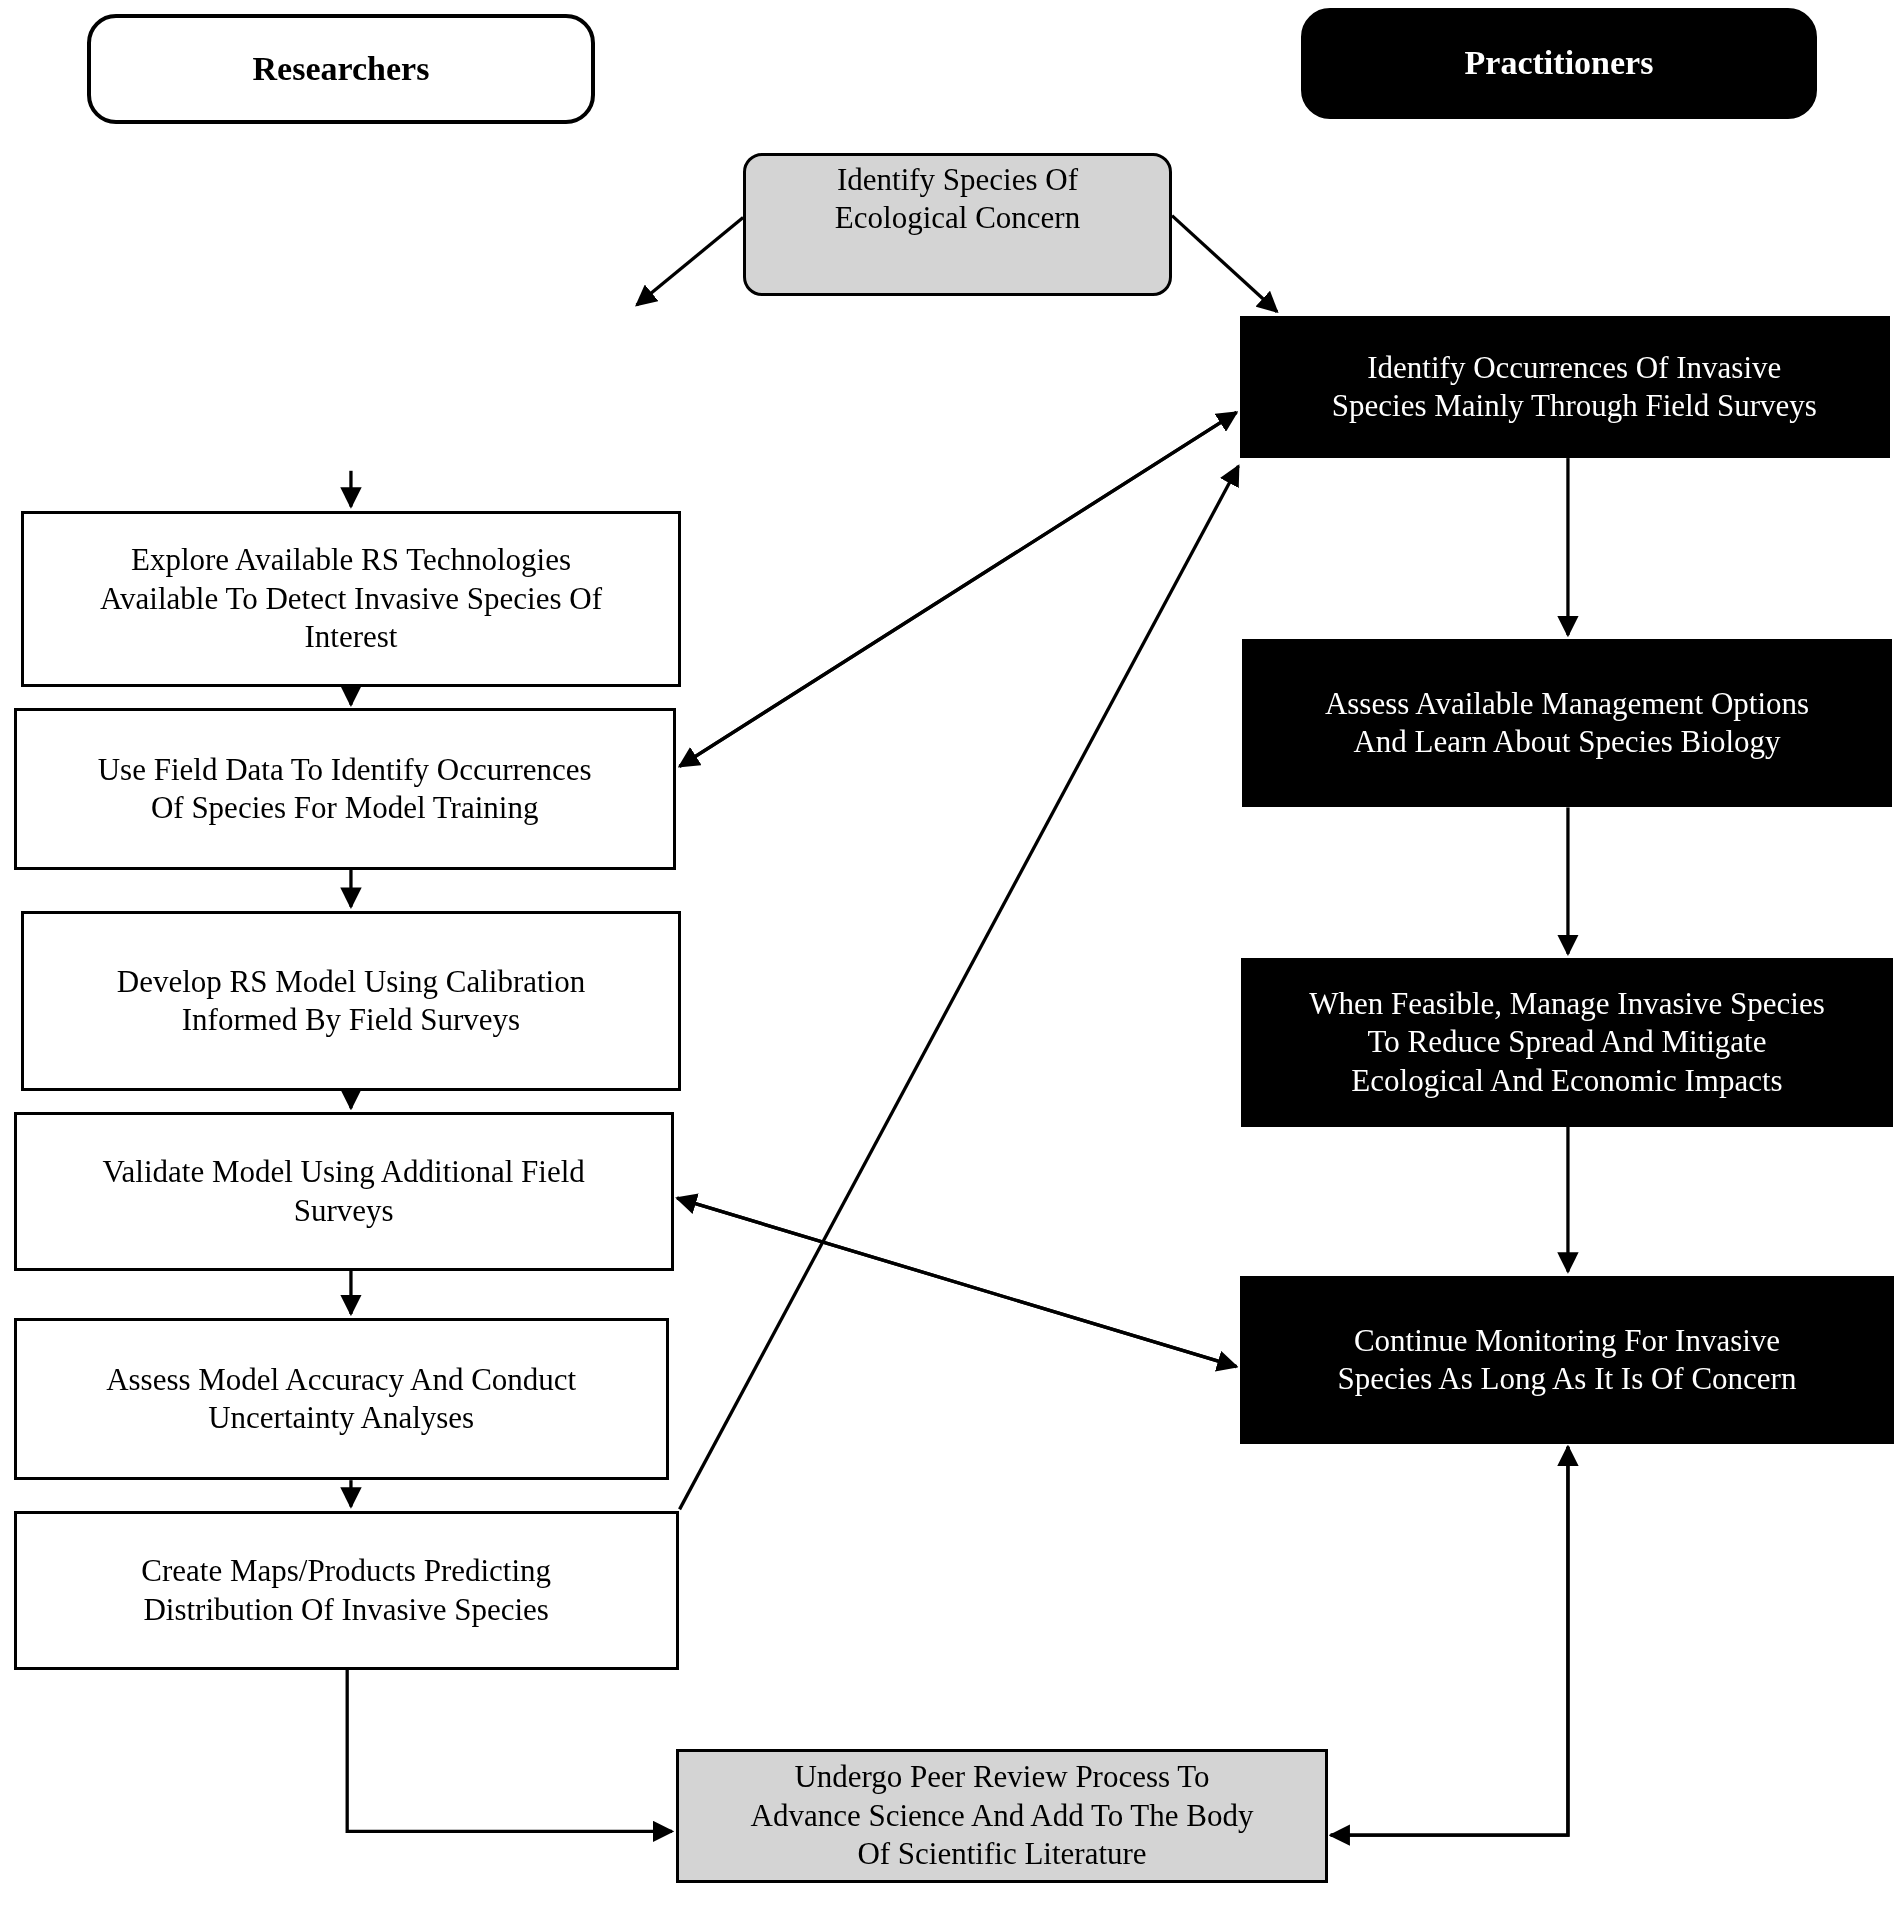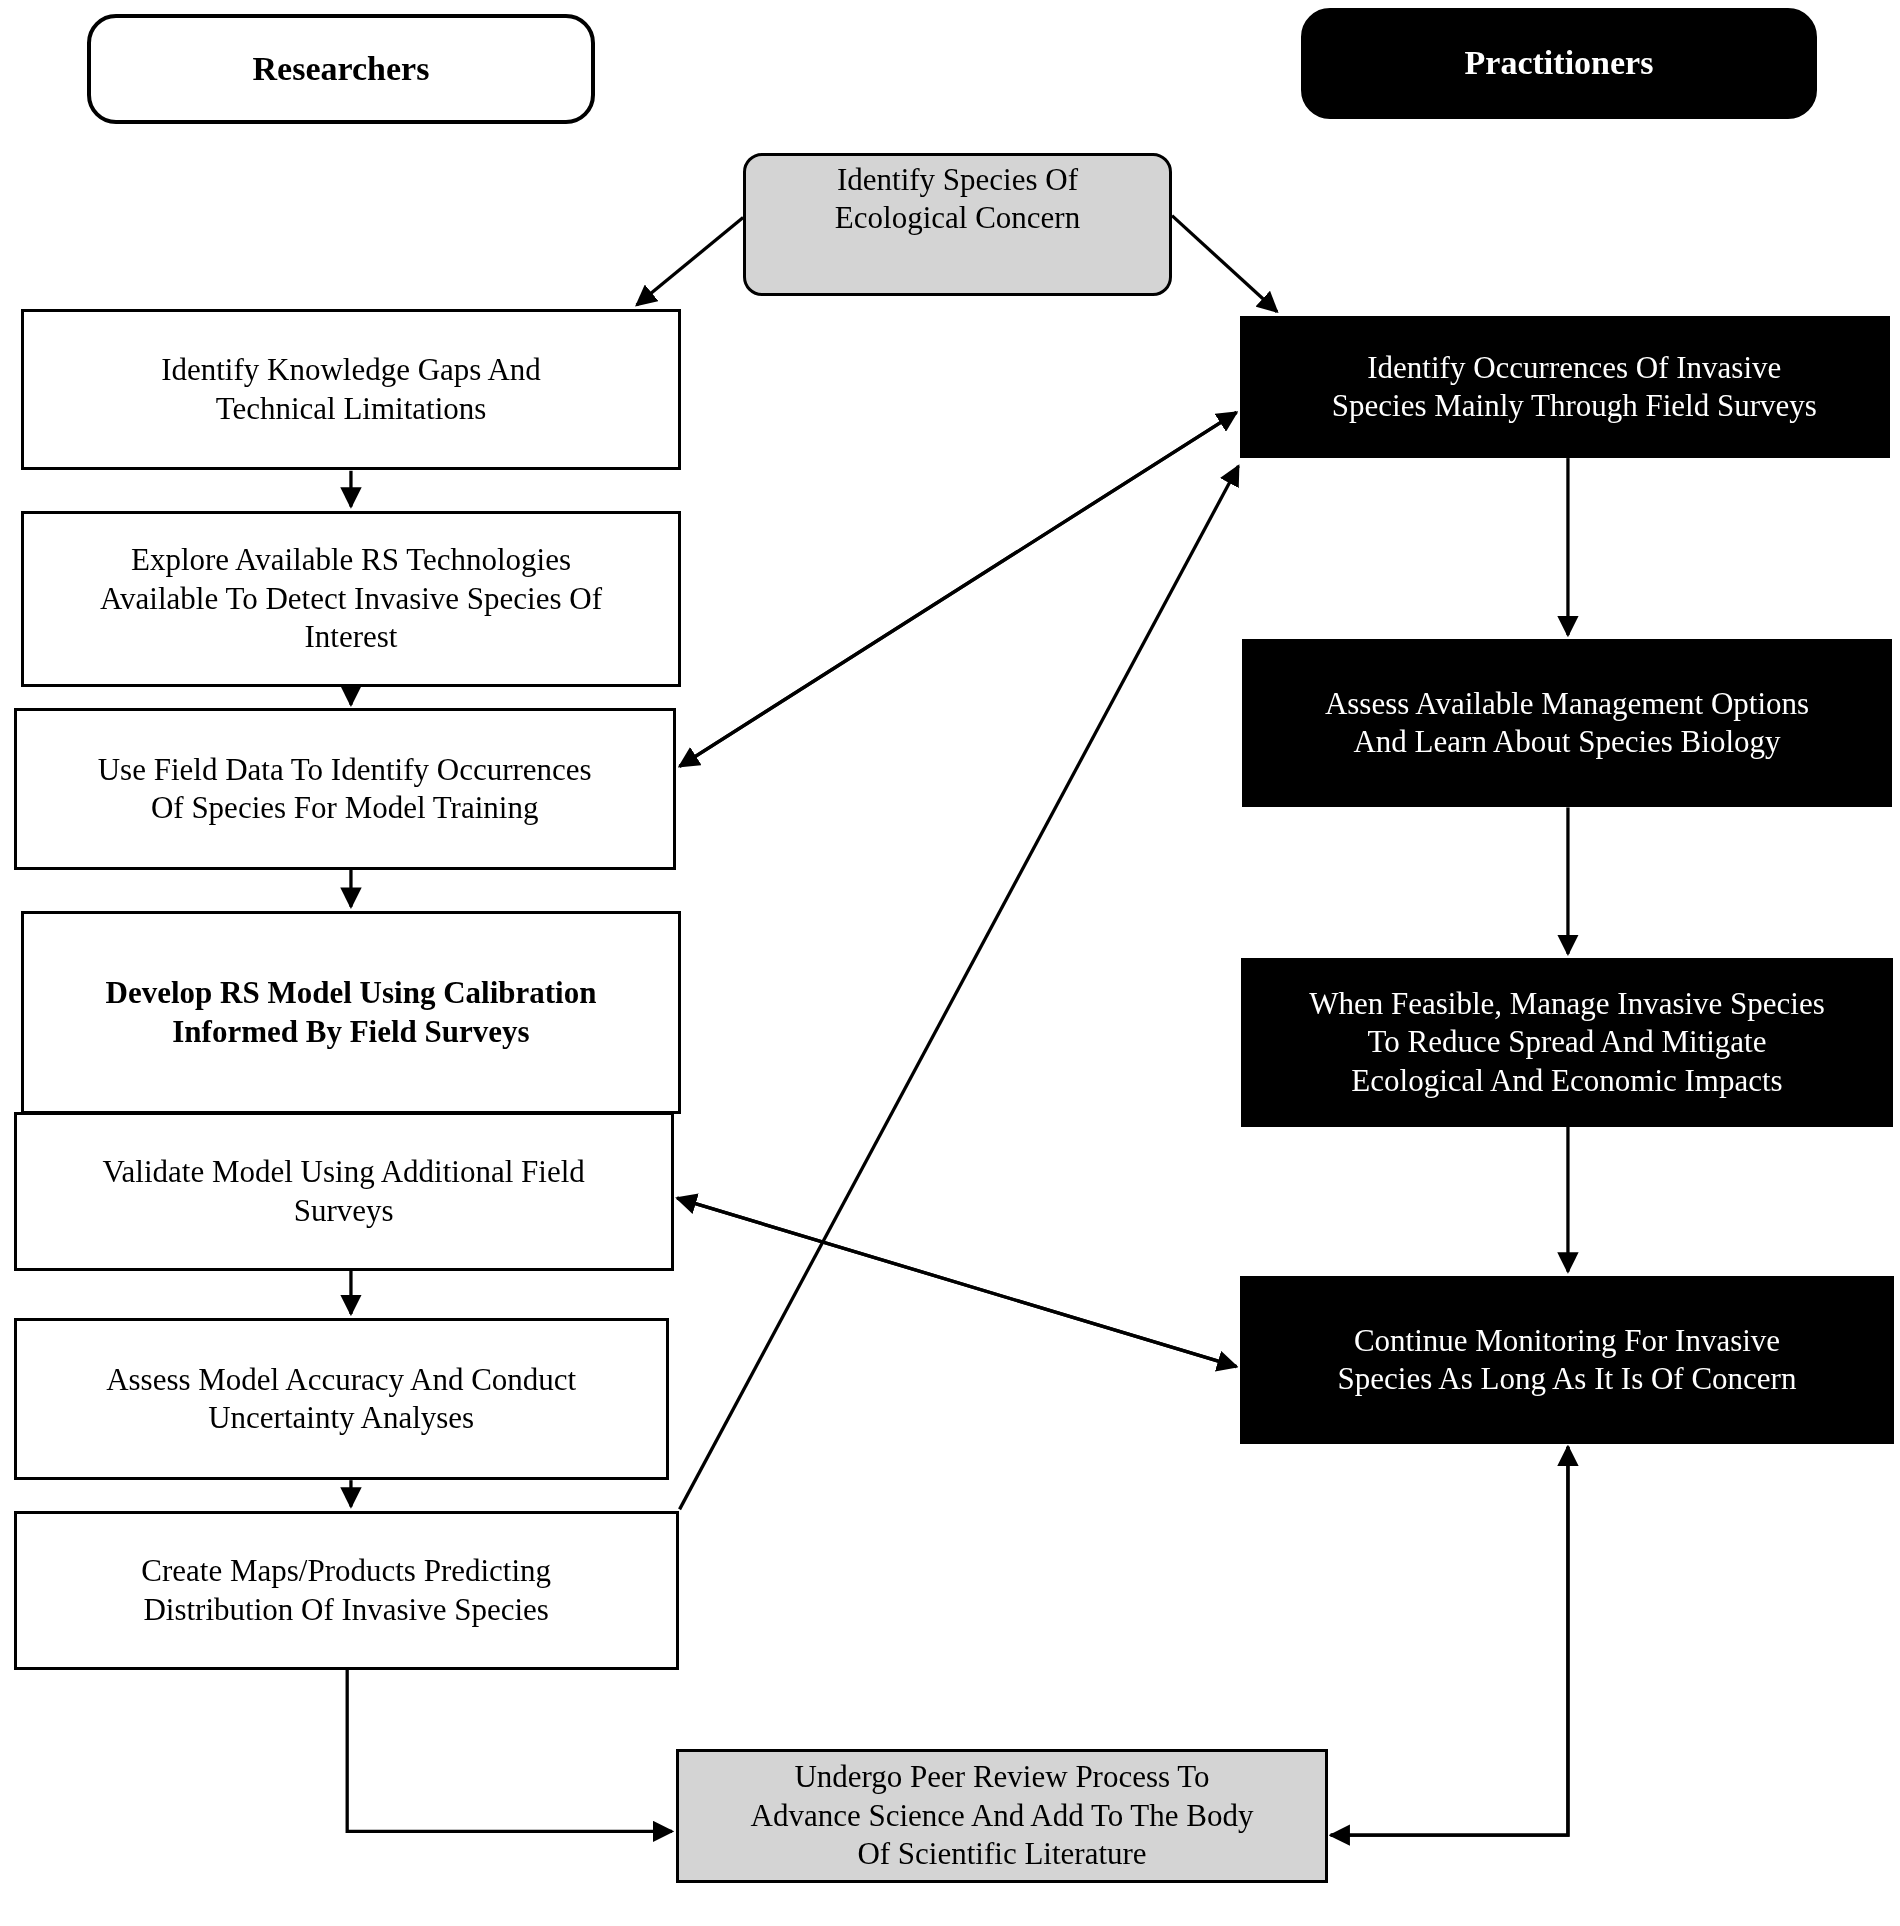--- a/index.html
+++ b/index.html
@@ -22,21 +22,21 @@
   .node.gray{background:#d4d4d4;}
   .node.top-aligned{justify-content:flex-start;padding-top:4.7px;border-radius:19px;}
 
   
   #res-header    {left:87px;  top:14px;   width:508px; height:110px;}
   #prac-header   {left:1301px; top:7.5px;   width:516px; height:111px;}
   #n-species     {left:743px; top:153px;  width:429px;  height:143px; border-width:3.8px;}
   #n-gaps        {left:21px;   top:309px;  width:660px; height:161px;}
   #n-explore     {left:21px;   top:511px; width:660px; height:176px;}
   #n-fielddata   {left:13.7px;   top:708px; width:662px; height:162px;}
-  #n-develop     {left:21px;   top:911px; width:660px; height:203px;font-weight:bold;}
+  #n-develop     {left:21px;   top:911px; width:660px; height:180px;}
   #n-validate    {left:13.7px;   top:1112px; width:660px; height:159px;}
   #n-assess      {left:13.7px;   top:1318px; width:655px; height:162px;}
   #n-maps        {left:13.7px;   top:1511px; width:665px; height:159px;}
   #n-occurrences {left:1240px; top:316px;  width:650px; height:142px;padding-left:28px;}
   #n-management  {left:1242px; top:639px; width:650px; height:168px;}
   #n-manage      {left:1241px; top:958px; width:652px; height:169px;}
   #n-monitoring  {left:1240px; top:1276px; width:654px; height:168px;}
   #n-peer        {left:676px; top:1749px; width:652px; height:134px;}
 </style>
 </head>
@@ -83,22 +83,20 @@
 
   <div class="node hdr" id="res-header">Researchers</div>
   <div class="node hdr dark" id="prac-header">Practitioners</div>
 
   <div class="node gray top-aligned" id="n-species">Identify Species Of
 Ecological Concern</div>
   <div class="node gray" id="n-peer">Undergo Peer Review Process To
 Advance Science And Add To The Body
 Of Scientific Literature</div>
 
-  <div class="node" id="n-gaps">Identify Knowledge Gaps And
-Technical Limitations</div>
   <div class="node" id="n-explore">Explore Available RS Technologies
 Available To Detect Invasive Species Of
 Interest</div>
   <div class="node" id="n-fielddata">Use Field Data To Identify Occurrences
 Of Species For Model Training</div>
   <div class="node" id="n-develop">Develop RS Model Using Calibration
 Informed By Field Surveys</div>
   <div class="node" id="n-validate">Validate Model Using Additional Field
 Surveys</div>
   <div class="node" id="n-assess">Assess Model Accuracy And Conduct

